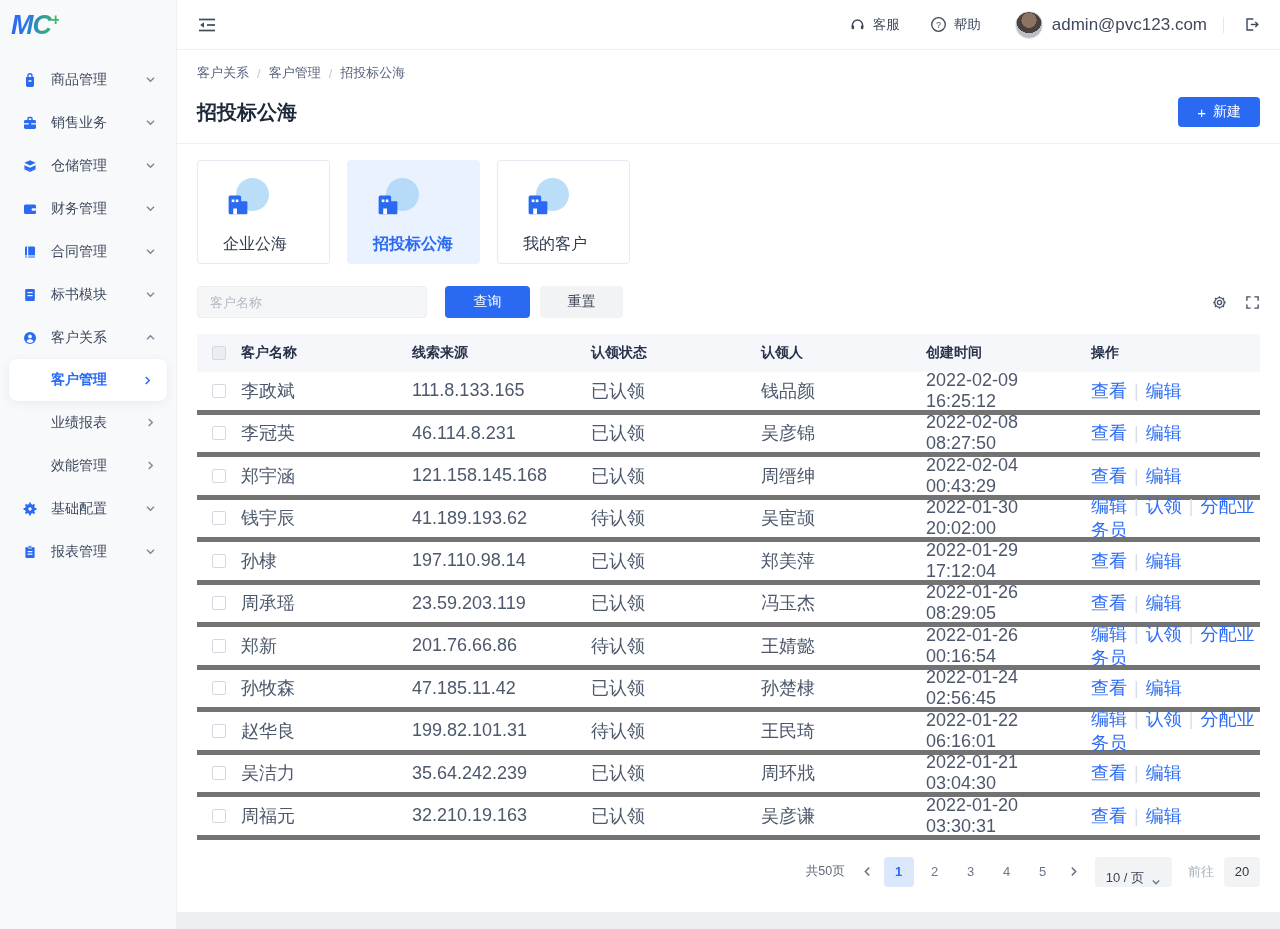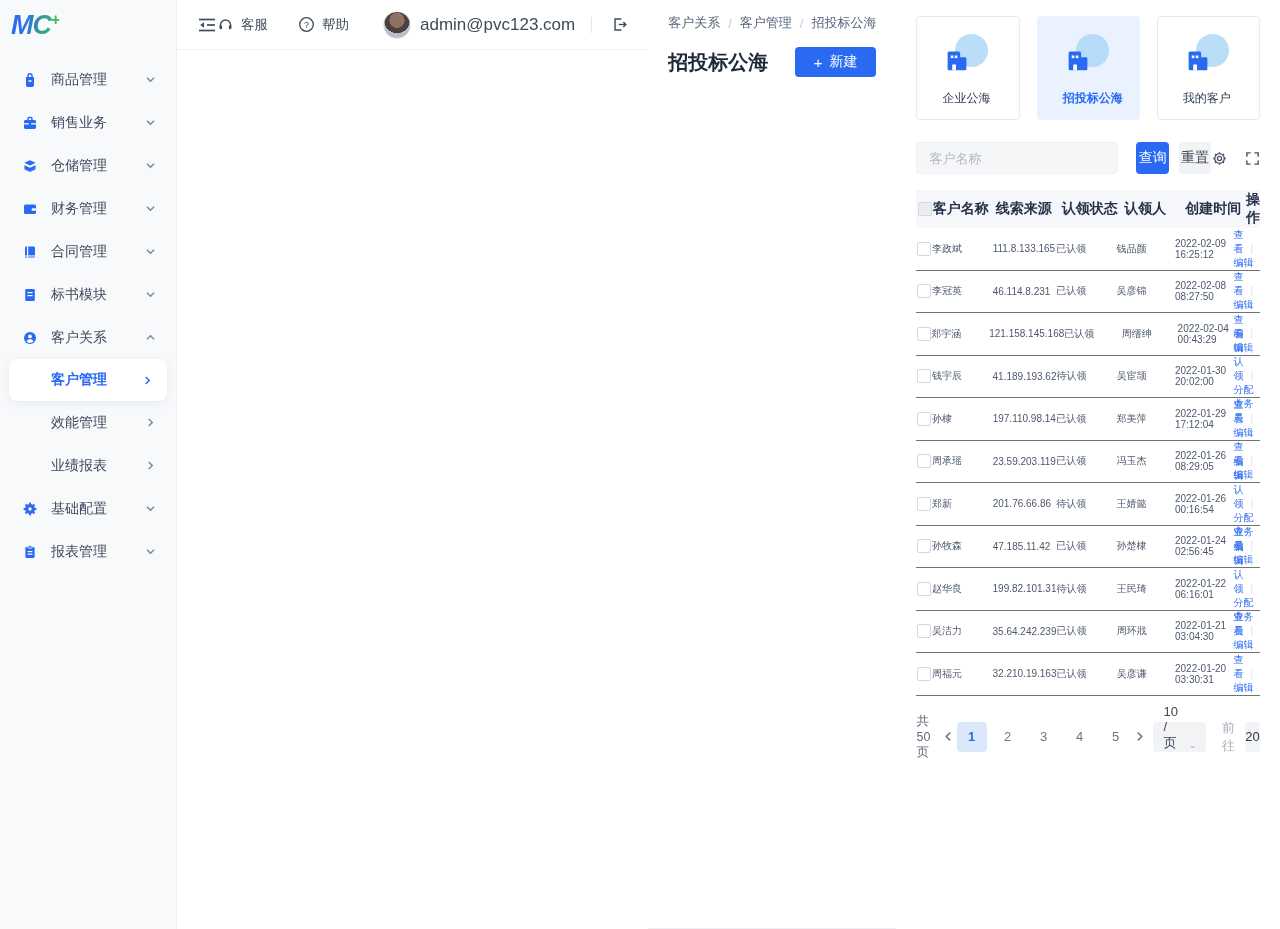--- a/index.html
+++ b/index.html
@@ -21,21 +21,21 @@
   .mi-label { flex:1; }
   .chev { color:#7c8798; display:flex; align-items:center; }
   .submenu-item { height:43px; display:flex; align-items:center; padding:0 20px 0 51px;
     font-size:14px; color:#3e4a5e; cursor:pointer; }
   .submenu-item .sub-label { flex:1; }
   .submenu-item.active { background:#fff; border-radius:8px; margin:0 9px; height:42px;
     padding:0 14px 0 42px; box-shadow:0 2px 10px rgba(30,60,120,.08); color:#2a6af3; font-weight:bold; }
   .submenu-item.active .chev { color:#2a6af3; }
 
   
-  .main { flex:1; display:flex; flex-direction:row; min-width:0; }
+  .main { flex:1; display:flex; flex-direction:column; min-width:0; }
   .topbar { height:50px; background:#fff; border-bottom:1px solid #eef0f4;
     display:flex; align-items:center; justify-content:space-between; padding:0 20px; }
   .topbar-right { display:flex; align-items:center; }
   .tb-item { display:flex; align-items:center; gap:7px; font-size:13.5px; color:#3f4a5c; cursor:pointer; }
   .tb-item + .tb-item { margin-left:30px; }
   .user-block { display:flex; align-items:center; gap:9px; margin-left:34px; cursor:pointer; }
   .avatar { width:28px; height:28px; border-radius:50%;
     background:radial-gradient(circle at 50% 32%, #8d7364 0 34%, #4a413e 35% 58%, #b9bec7 59%);
     border:1px solid #e2e5ea; }
   .email { font-size:17px; color:#3f4a5c; }
@@ -55,39 +55,39 @@
 
   
   .cards { display:flex; gap:17px; }
   .card { width:133px; height:104px; background:#fff; border:1px solid #e6e9f0; border-radius:4px;
     padding:17px 0 0 25px; cursor:pointer; }
   .card.active { background:#e9f2fe; border-color:#e9f2fe; }
   .card-icon { position:relative; width:46px; height:42px; }
   .card-icon .halo { position:absolute; left:13px; top:0; width:33px; height:33px; border-radius:50%;
     background:#a9d5f6; opacity:.8; }
   .card-icon svg { position:absolute; left:0; bottom:2px; }
-  .card-label { margin-top:14px; font-size:12px; color:#2e3a50; }
+  .card-label { margin-top:14px; font-size:16px; color:#2e3a50; }
   .card.active .card-label { color:#2a6af3; font-weight:bold; }
 
   
   .filter-row { margin-top:22px; display:flex; align-items:center; }
   .name-input { width:230px; height:32px; background:#f5f6f8; border:1px solid #edeff3; border-radius:4px;
     padding:0 12px; font-size:13px; color:#333; outline:none; font-family:inherit; }
   .name-input::placeholder { color:#b2b8c2; }
   .btn-search { margin-left:18px; width:85px; background:#2a6af3; color:#fff; }
   .btn-reset { margin-left:10px; width:83px; background:#f2f3f5; color:#3e4756; }
   .filter-icons { margin-left:auto; display:flex; align-items:center; gap:17px; color:#47536a; }
   .icon-btn { cursor:pointer; display:flex; align-items:center; }
 
   
   .table { margin-top:16px; }
   .thead { display:flex; align-items:center; height:38px; background:#f6f7fa; font-size:14px;
     font-weight:bold; color:#27324a; }
-  .trow { display:flex; align-items:center; height:42.5px; border-bottom:1px solid #737373;
-    font-size:10px; color:#4c586c; }
+  .trow { display:flex; align-items:center; height:42.5px; border-bottom:5px solid #737373;
+    font-size:18px; color:#4c586c; }
   .col-check { width:44px; display:flex; justify-content:center; }
   .col-name { width:171px; }
   .col-source { width:179px; }
   .col-status { width:170px; }
   .col-claimer { width:165px; }
   .col-created { width:165px; }
   .col-actions { flex:1; }
   .checkbox { width:14px; height:14px; border:1px solid #d4d9e1; border-radius:2px; background:#fff; cursor:pointer; }
   .checkbox.all { background:#ecedf1; }
   .link { color:#2f6ef4; cursor:pointer; }
@@ -235,30 +235,30 @@
   <div class="submenu-item active">
     <span class="sub-label">客户管理</span>
     <span class="chev">
             <svg width="11" height="11" viewBox="0 0 10 10" fill="none" stroke="currentColor" stroke-width="1.3">
               <path d="M3.4 1.8L6.6 5 3.4 8.2"></path>
             </svg>
           </span>
   </div>
 
   <div class="submenu-item">
+    <span class="sub-label">业绩报表</span>
+    <span class="chev">
+            <svg width="11" height="11" viewBox="0 0 10 10" fill="none" stroke="currentColor" stroke-width="1.3">
+              <path d="M3.4 1.8L6.6 5 3.4 8.2"></path>
+            </svg>
+          </span>
+  </div>
+
+  <div class="submenu-item">
     <span class="sub-label">效能管理</span>
-    <span class="chev">
-            <svg width="11" height="11" viewBox="0 0 10 10" fill="none" stroke="currentColor" stroke-width="1.3">
-              <path d="M3.4 1.8L6.6 5 3.4 8.2"></path>
-            </svg>
-          </span>
-  </div>
-
-  <div class="submenu-item">
-    <span class="sub-label">业绩报表</span>
     <span class="chev">
             <svg width="11" height="11" viewBox="0 0 10 10" fill="none" stroke="currentColor" stroke-width="1.3">
               <path d="M3.4 1.8L6.6 5 3.4 8.2"></path>
             </svg>
           </span>
   </div>
 
   <div class="menu-item">
     <span class="mi-icon">
             <svg width="16" height="16" viewBox="0 0 16 16">

